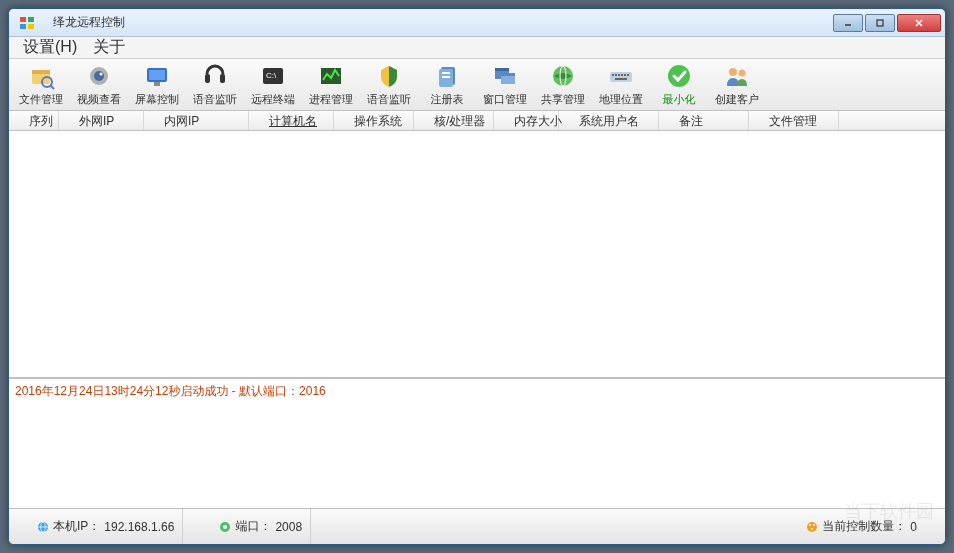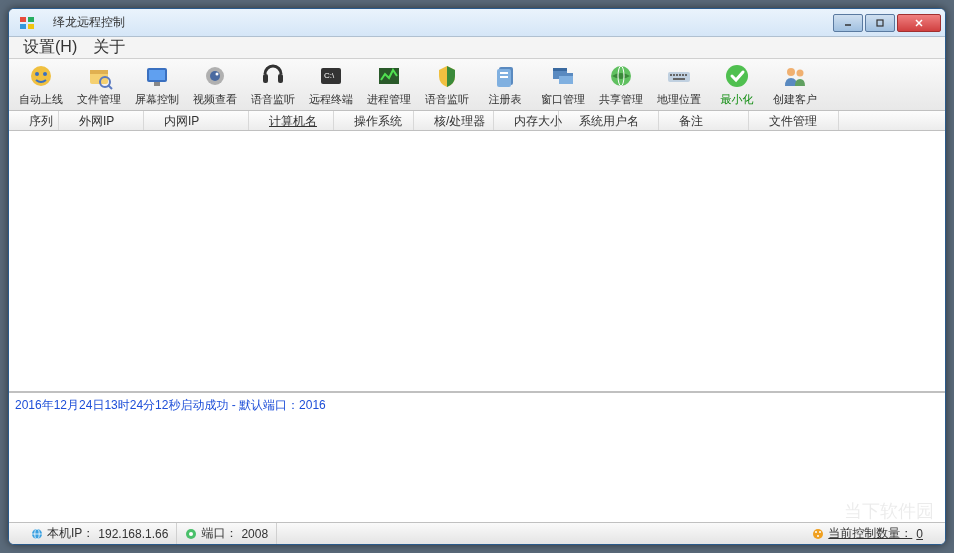--- a/index.html
+++ b/index.html
@@ -38,28 +38,28 @@
 .tool-btn.green span { color: #0a8a0a; }
 
 .listheader {
   height: 20px; background: linear-gradient(#fdfdfd,#ececec); border-bottom: 1px solid #c0c0c0;
   display: flex; font-size: 12px; color: #333;
 }
 .col { padding: 2px 20px; border-right: 1px solid #d8d8d8; white-space: nowrap; }
 
 .listbody { flex: 1; background: #fff; border-bottom: 1px solid #c0c0c0; }
 .logpanel { height: 130px; background: #fff; border-top: 1px solid #c0c0c0; font-size: 12px; padding: 4px 6px; overflow: auto; }
-.logpanel .logline { color: #1d4ed8; }
+.logpanel .logline { color: #c2410c; }
 
 .statusbar {
-  height: 22px; background: linear-gradient(#fafafa,#e4e4e4); border-top: 1px solid #c0c0c0;
-  display: flex; align-items: center; font-size: 12px; color: #333; padding: 0 14px;
+  height: 36px; background: linear-gradient(#fafafa,#e4e4e4); border-top: 1px solid #c0c0c0;
+  display: flex; align-items: center; font-size: 12px; color: #333; padding: 0 20px; gap: 28px;
 }
 .statusbar .seg { display: flex; align-items: center; gap: 4px; padding: 0 8px; border-right: 1px solid #d0d0d0; height: 100%; }
-.statusbar .seg:last-child { border-right: none; margin-left: auto; text-decoration: underline; }
+.statusbar .seg:last-child { border-right: none; margin-left: auto; }
 .dot { width: 12px; height: 12px; }
 
 .watermark { position: absolute; right: 20px; bottom: 30px; font-size: 18px; color: rgba(0,0,0,0.08); pointer-events: none; }
 </style>
 </head>
 <body>
 
 <div class="window">
 
   <div class="titlebar">
@@ -91,51 +91,42 @@
   </div>
 
   <div class="menubar">
     <div class="menu-item">设置(H)</div>
     <div class="menu-item">关于</div>
   </div>
 
   <div class="toolbar" id="toolbar">
       <div class="tool-btn">
         <div class="ticon"><svg viewBox="0 0 28 28">
-            <circle cx="14" cy="14" r="10" fill="#f0c040"></circle>
-            <circle cx="10" cy="12" r="2" fill="#3a70c0"></circle>
-            <circle cx="18" cy="12" r="2" fill="#3a70c0"></circle>
-            <path d="M9 18 Q14 22 19 18" stroke="#3a70c0" fill="none" stroke-width="2"></path>
-          </svg></div>
-        <span>自动上线</span>
-      </div>
-      <div class="tool-btn">
-        <div class="ticon"><svg viewBox="0 0 28 28">
             <rect x="5" y="8" width="18" height="14" rx="2" fill="#f5d070"></rect>
             <rect x="5" y="8" width="18" height="4" fill="#e0b050"></rect>
             <circle cx="20" cy="20" r="5" fill="none" stroke="#5a7ac0" stroke-width="2"></circle>
             <line x1="23" y1="23" x2="27" y2="27" stroke="#5a7ac0" stroke-width="2"></line>
           </svg></div>
         <span>文件管理</span>
       </div>
       <div class="tool-btn">
         <div class="ticon"><svg viewBox="0 0 28 28">
+            <circle cx="14" cy="14" r="9" fill="#b0b0b0"></circle>
+            <circle cx="14" cy="14" r="5" fill="#4a6aa0"></circle>
+            <circle cx="16" cy="12" r="1.5" fill="#fff"></circle>
+          </svg></div>
+        <span>视频查看</span>
+      </div>
+      <div class="tool-btn">
+        <div class="ticon"><svg viewBox="0 0 28 28">
             <rect x="4" y="6" width="20" height="14" rx="2" fill="#3a70c0"></rect>
             <rect x="6" y="8" width="16" height="10" fill="#60a0f0"></rect>
             <rect x="11" y="20" width="6" height="4" fill="#888"></rect>
           </svg></div>
         <span>屏幕控制</span>
-      </div>
-      <div class="tool-btn">
-        <div class="ticon"><svg viewBox="0 0 28 28">
-            <circle cx="14" cy="14" r="9" fill="#b0b0b0"></circle>
-            <circle cx="14" cy="14" r="5" fill="#4a6aa0"></circle>
-            <circle cx="16" cy="12" r="1.5" fill="#fff"></circle>
-          </svg></div>
-        <span>视频查看</span>
       </div>
       <div class="tool-btn">
         <div class="ticon"><svg viewBox="0 0 28 28">
             <path d="M6 12 A8 8 0 0 1 22 12" fill="none" stroke="#333" stroke-width="3"></path>
             <rect x="4" y="12" width="5" height="9" rx="2" fill="#333"></rect>
             <rect x="19" y="12" width="5" height="9" rx="2" fill="#333"></rect>
           </svg></div>
         <span>语音监听</span>
       </div>
       <div class="tool-btn">

